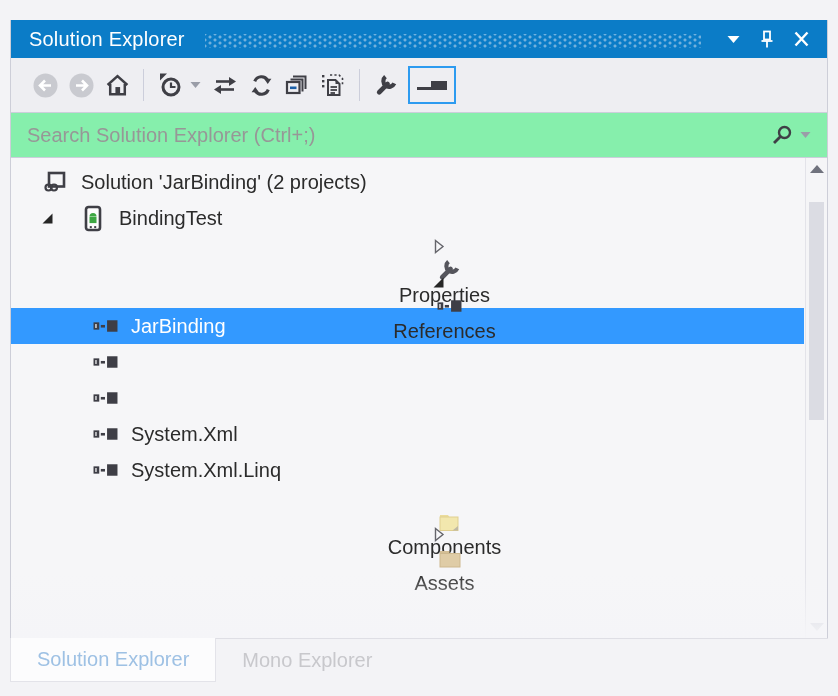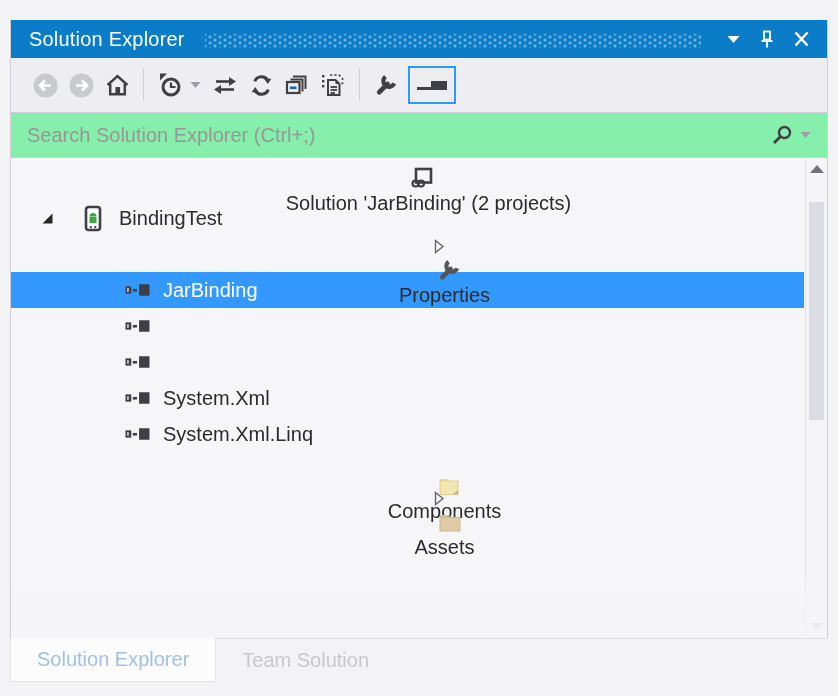--- a/index.html
+++ b/index.html
@@ -55,24 +55,24 @@
     font-family:"Liberation Sans", sans-serif;font-size:20px;color:#444;height:40px;
   }
   .search-input::placeholder{color:#979797;opacity:1;}
   .search-btn{display:flex;align-items:center;gap:7px;padding:0 6px;}
   
   .tree{position:relative;height:480px;padding-top:6px;box-sizing:border-box;overflow:hidden;background:#F6F6F8;}
   .row{display:flex;align-items:center;height:36px;margin-right:23px;font-size:20px;color:#2B2B2B;white-space:nowrap;}
   .row.selected{background:#3399FF;color:#FFFFFF;}
   .exp{width:20px;height:20px;display:flex;align-items:center;justify-content:center;flex:0 0 20px;}
   .icon-wrap{width:28px;height:28px;display:flex;align-items:center;justify-content:center;flex:0 0 28px;}
-  .lvl0{padding-left:30px;flex-direction:column;}
+  .lvl0{padding-left:30px;}
   .lvl1{padding-left:26px;text-align:right;}
   .lvl2{padding-left:62px;flex-direction:column;}
-  .lvl3{padding-left:112px;}
+  .lvl3{padding-left:80px;}
   .lvl1 .icon-wrap,.lvl2 .icon-wrap{margin-left:22px;}
   .label{margin-left:12px;}
   .tree-fade{
     position:absolute;left:0;right:0;bottom:0;height:66px;pointer-events:none;z-index:6;
     background:linear-gradient(to bottom, rgba(246,246,248,0) 0%, rgba(245,245,248,.92) 95%);
   }
   
   .vscroll{
     position:absolute;top:0;right:0;width:22px;height:100%;
     background:#F5F5F7;border-left:1px solid #E3E3E9;box-sizing:border-box;z-index:4;
@@ -267,20 +267,36 @@
           </svg>
         </span>
         <span class="icon-wrap">
           <svg width="25" height="25" viewBox="0 0 24 24" fill="none">
      <path d="M11 3.5 A5.5 5.5 0 1 0 19.5 10" stroke="#55555C" stroke-width="4"></path>
      <line x1="13" y1="10.5" x2="5" y2="18.5" stroke="#55555C" stroke-width="4.5" stroke-linecap="round"></line>
           </svg>
         </span>
         <span class="label">Properties</span>
       </div>
+      <div class="row lvl2">
+        <span class="exp">
+          <svg width="15" height="15" viewBox="0 0 15 15">
+            <polygon points="12.5,2.5 12.5,12.5 2.5,12.5" fill="#262626"></polygon>
+          </svg>
+        </span>
+        <span class="icon-wrap">
+          <svg width="25" height="18" viewBox="0 0 24 17">
+     <rect x="0.5" y="5" width="5.5" height="7" fill="#3E3E46"></rect>
+     <rect x="2.2" y="6.6" width="1.3" height="3.8" fill="#F6F6F8"></rect>
+     <rect x="7.5" y="7.5" width="4" height="2.5" fill="#3E3E46"></rect>
+     <rect x="13.5" y="3" width="10" height="11" fill="#3E3E46"></rect>
+          </svg>
+        </span>
+        <span class="label">References</span>
+      </div>
       <div class="row lvl3 selected">
         <span class="icon-wrap">
           <svg width="25" height="18" viewBox="0 0 24 17">
      <rect x="0.5" y="5" width="5.5" height="7" fill="#3E3E46"></rect>
      <rect x="2.2" y="6.6" width="1.3" height="3.8" fill="#FFFFFF" opacity="0.9"></rect>
      <rect x="7.5" y="7.5" width="4" height="2.5" fill="#3E3E46"></rect>
      <rect x="13.5" y="3" width="10" height="11" fill="#3E3E46"></rect>
           </svg>
         </span>
         <span class="label">JarBinding</span>
@@ -353,15 +369,15 @@
         <span class="label">Assets</span>
       </div>
     </div>
 </div>
 
 <div class="tabs">
   <div class="tab active">
     <span>Solution Explorer</span>
   </div>
   <div class="tab inactive">
-    <span>Team Solution</span>
+    <span>Mono Explorer</span>
   </div>
 </div>
 
 </body></html>

